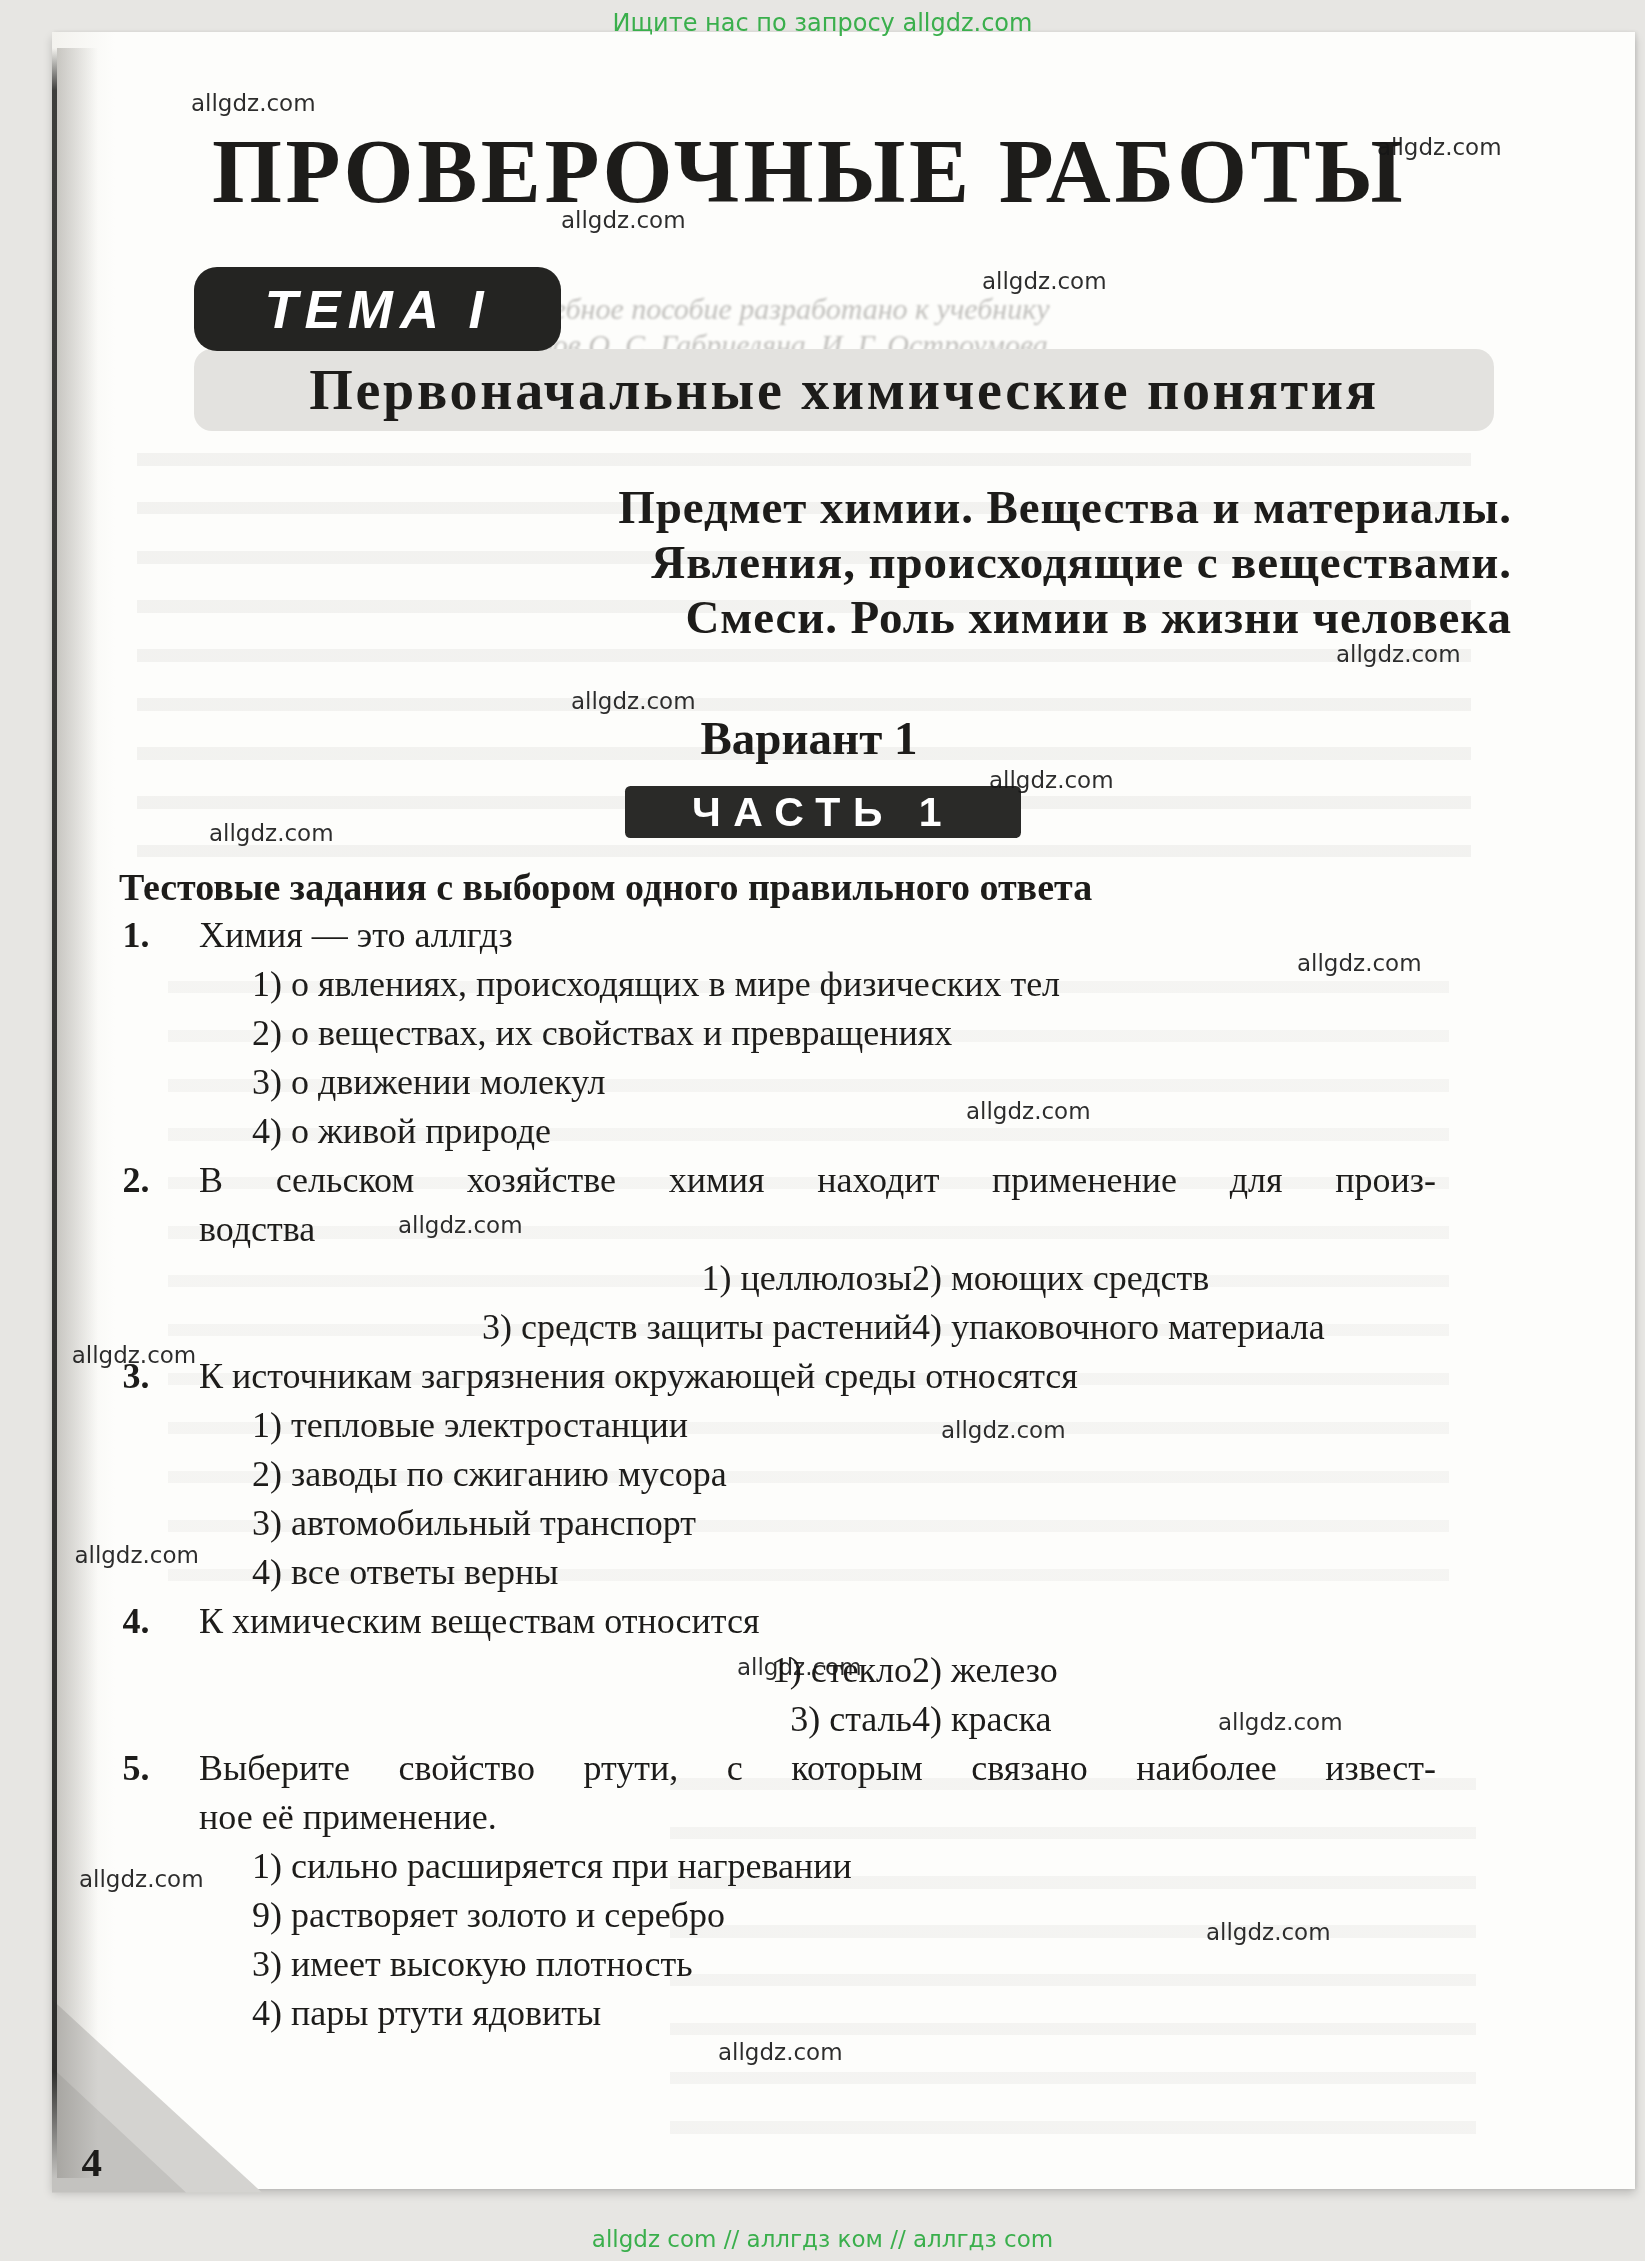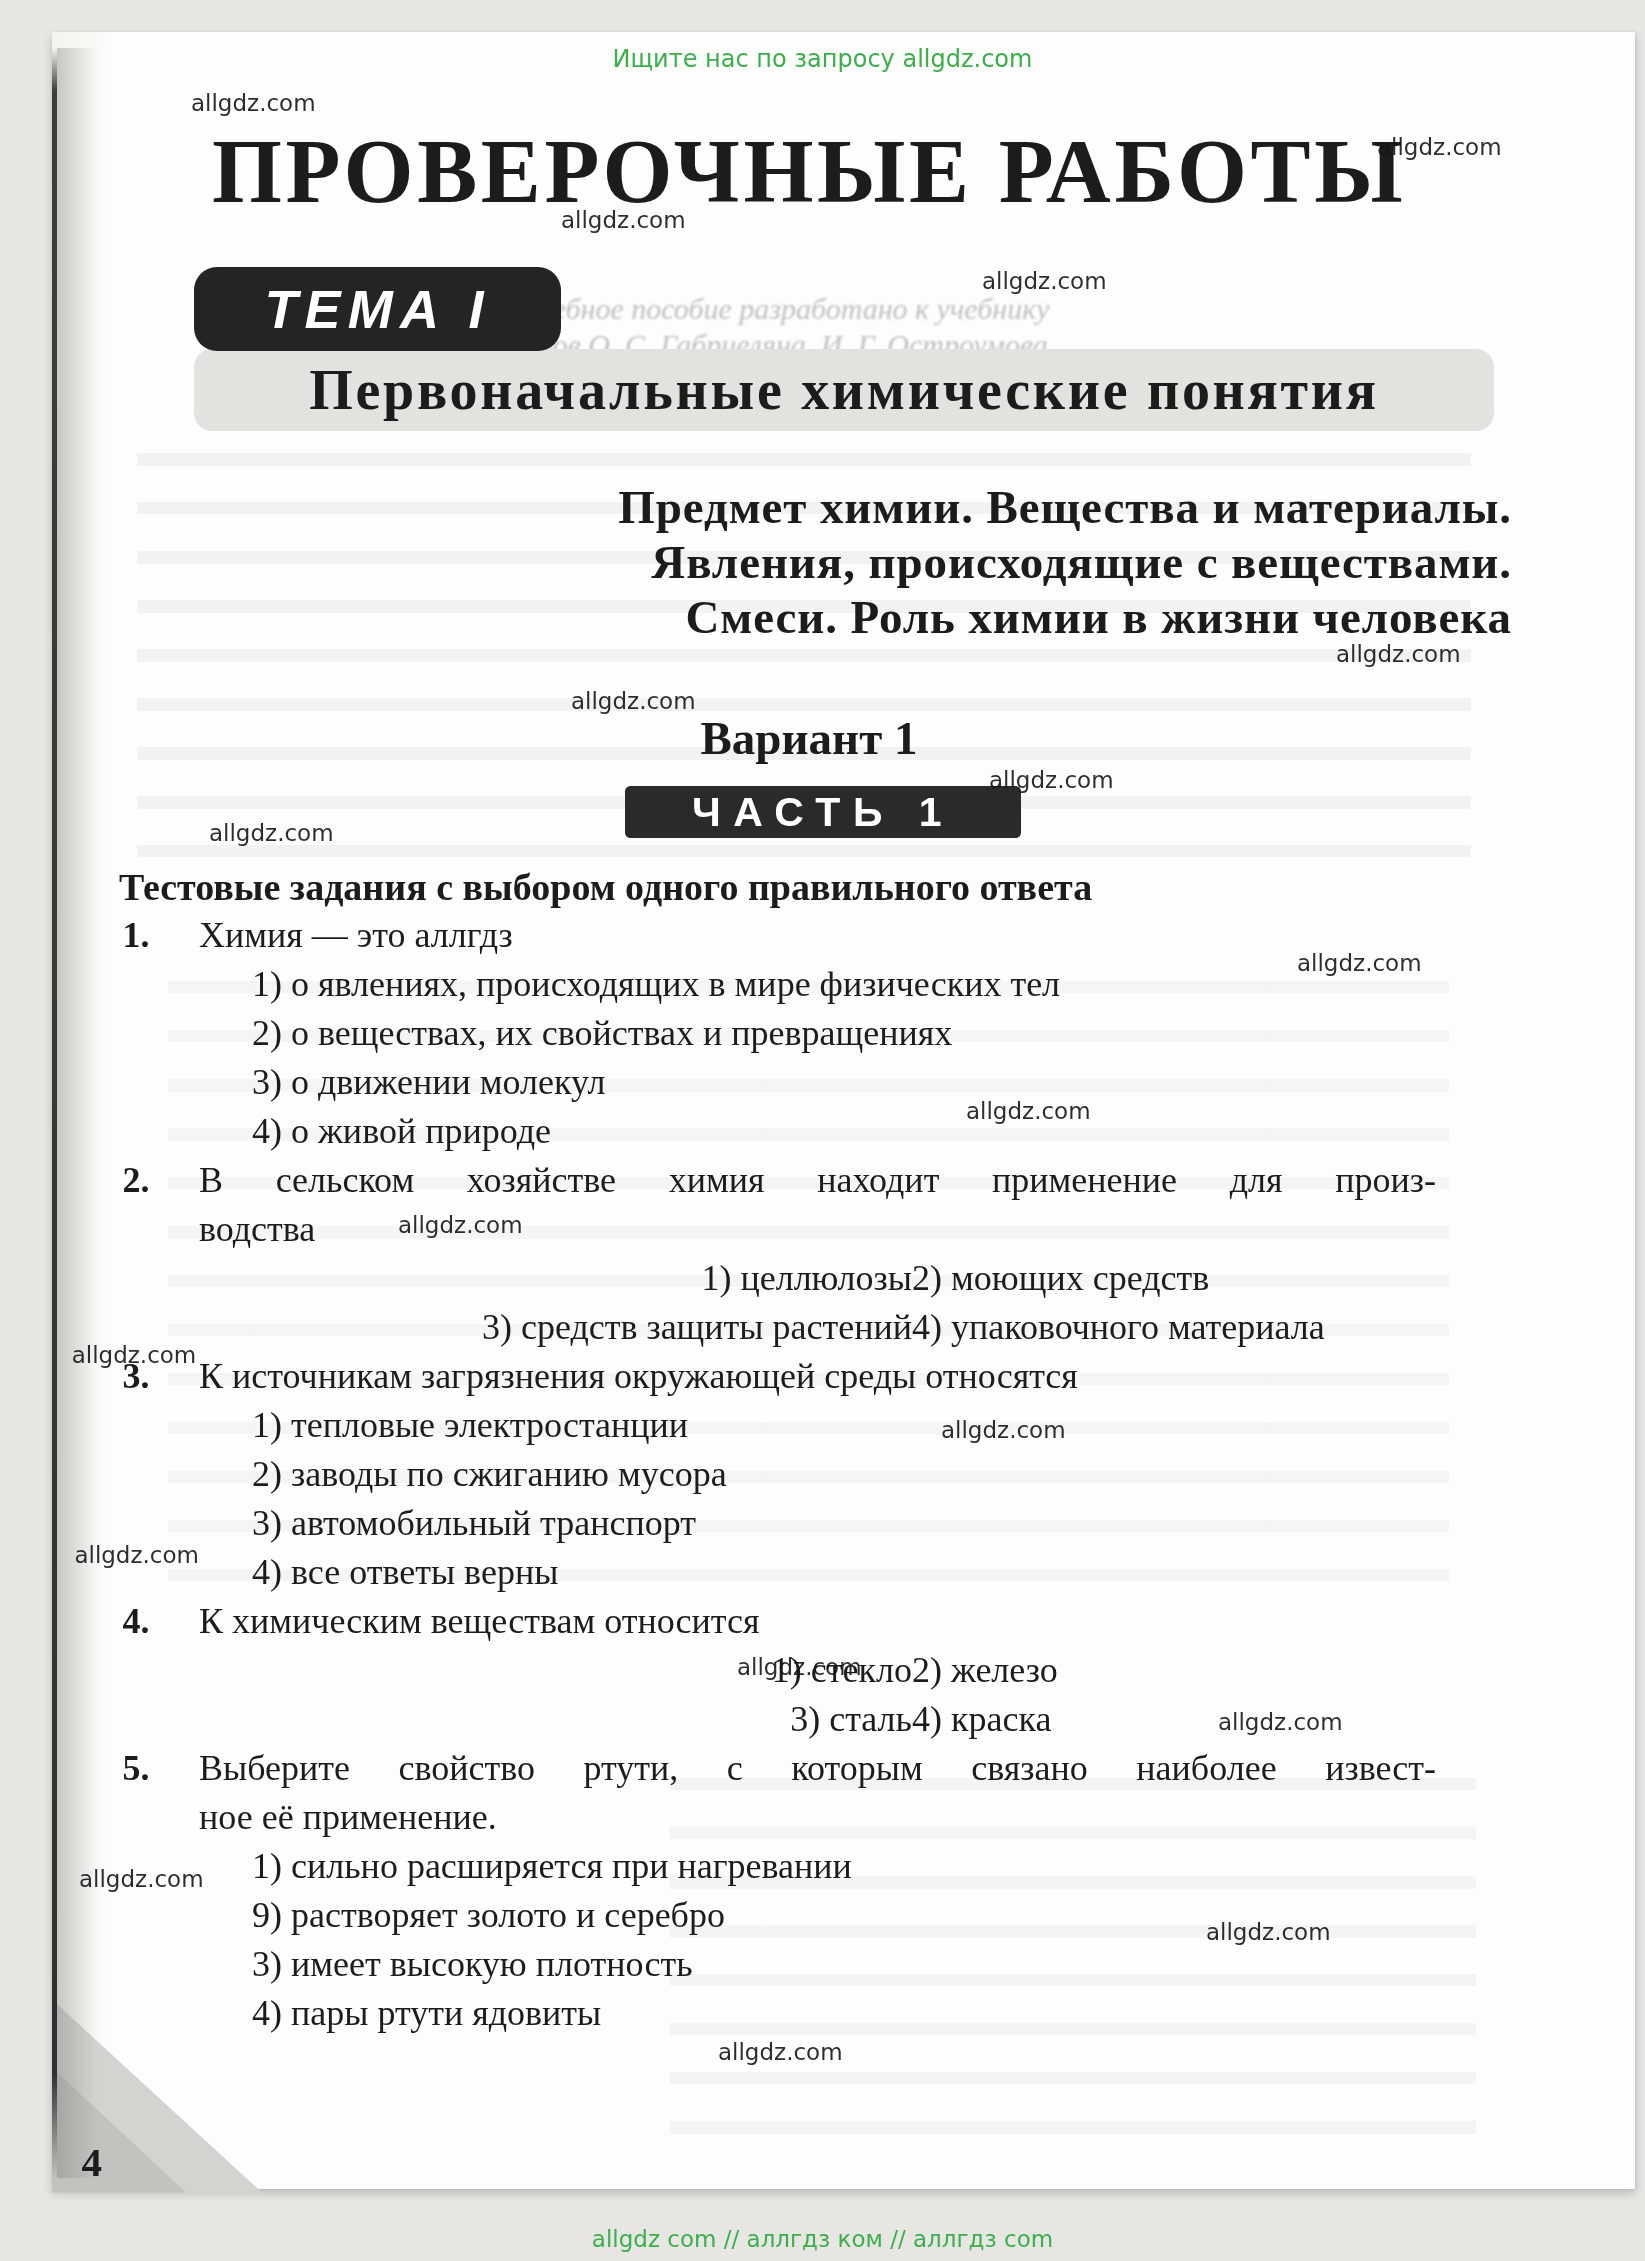--- a/index.html
+++ b/index.html
@@ -12,21 +12,20 @@
     overflow:hidden;
   }
 
   
   .promo-top {
     position:absolute; top:9px; left:0; width:100%;
     text-align:center;
     font-family:"DejaVu Sans", sans-serif;
     font-size:24px; color:#3aaf4c;
     z-index:10;
-    margin-top:36px;
   }
   .promo-footer {
     position:absolute; top:2226px; left:0; width:100%;
     text-align:center;
     font-family:"DejaVu Sans", sans-serif;
     font-size:23px; color:#3aaf4c;
     z-index:10;
   }
 
   

